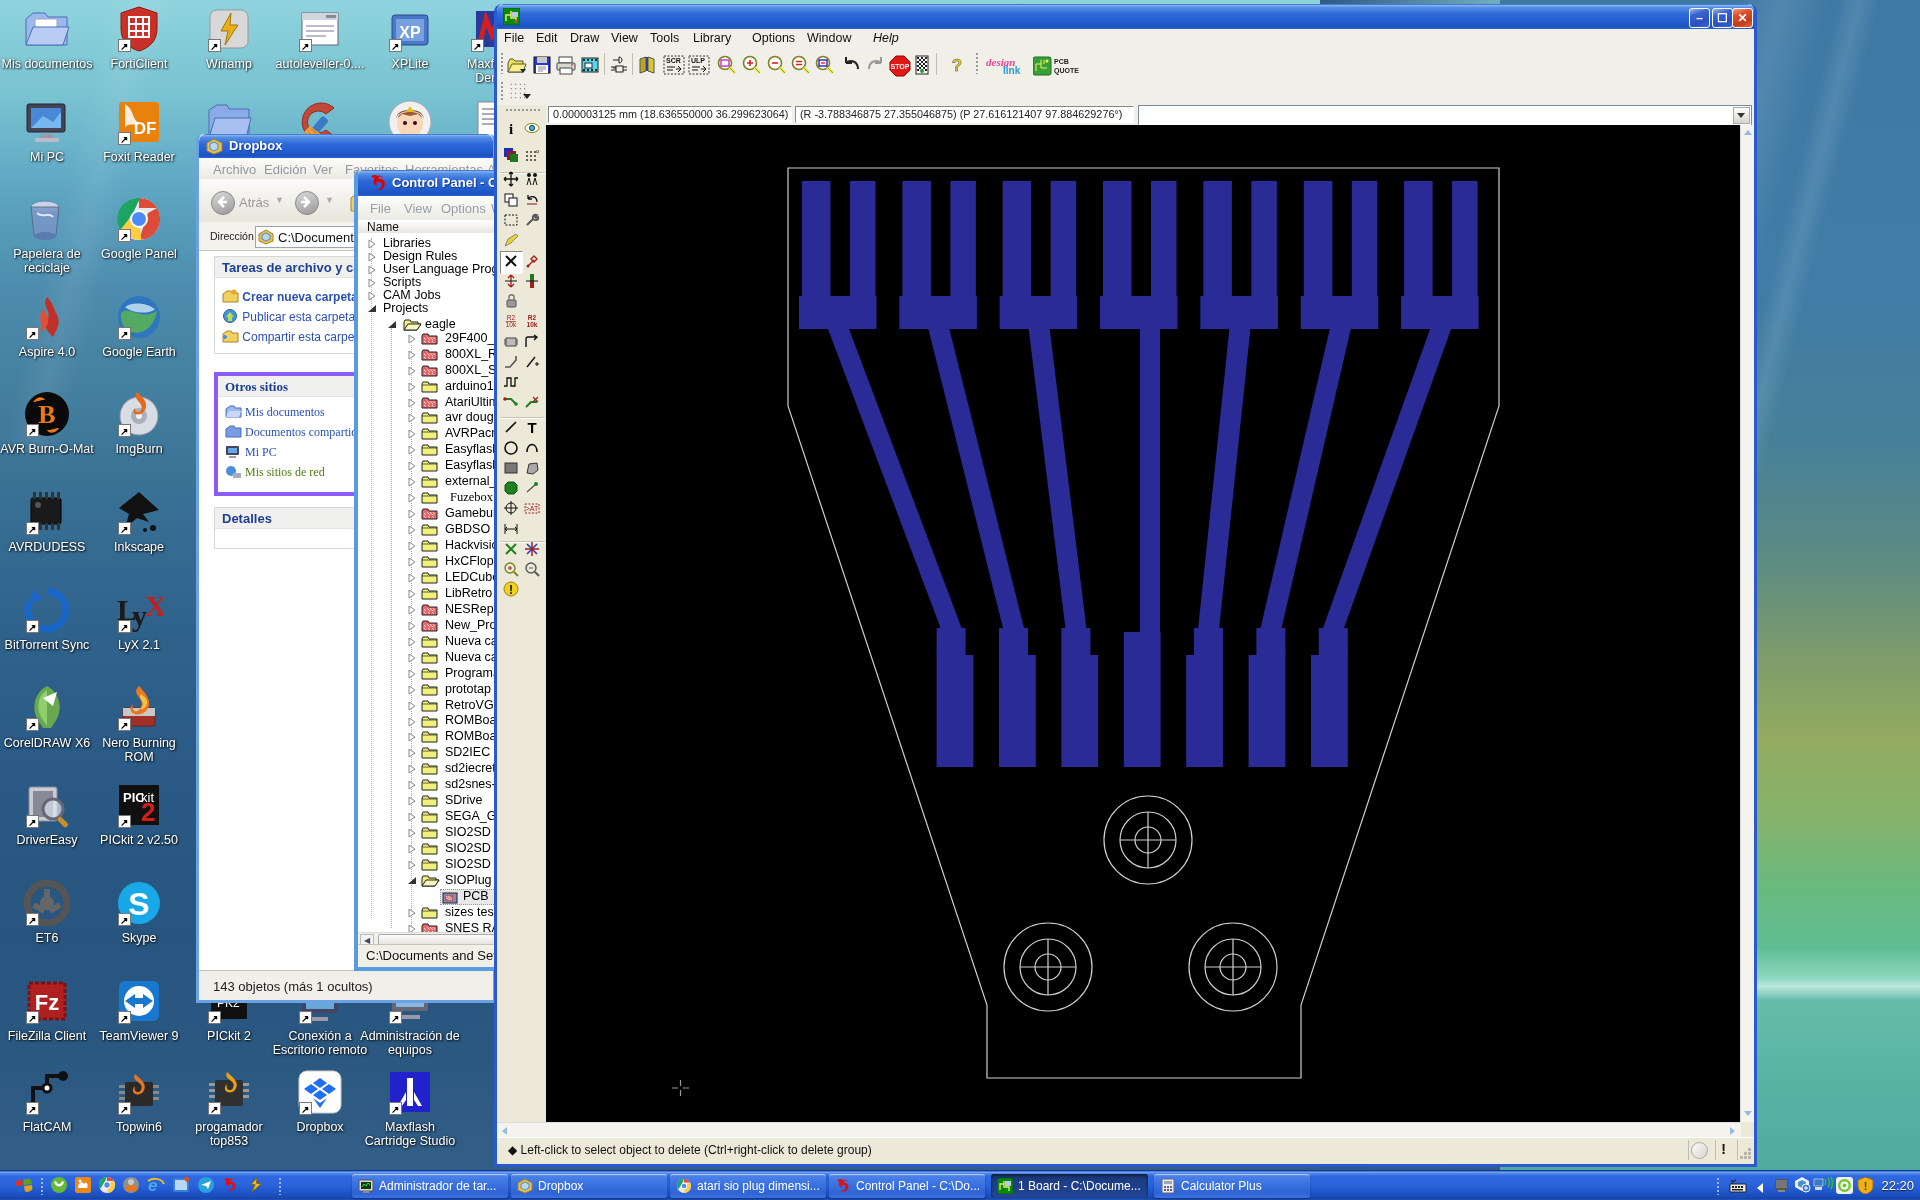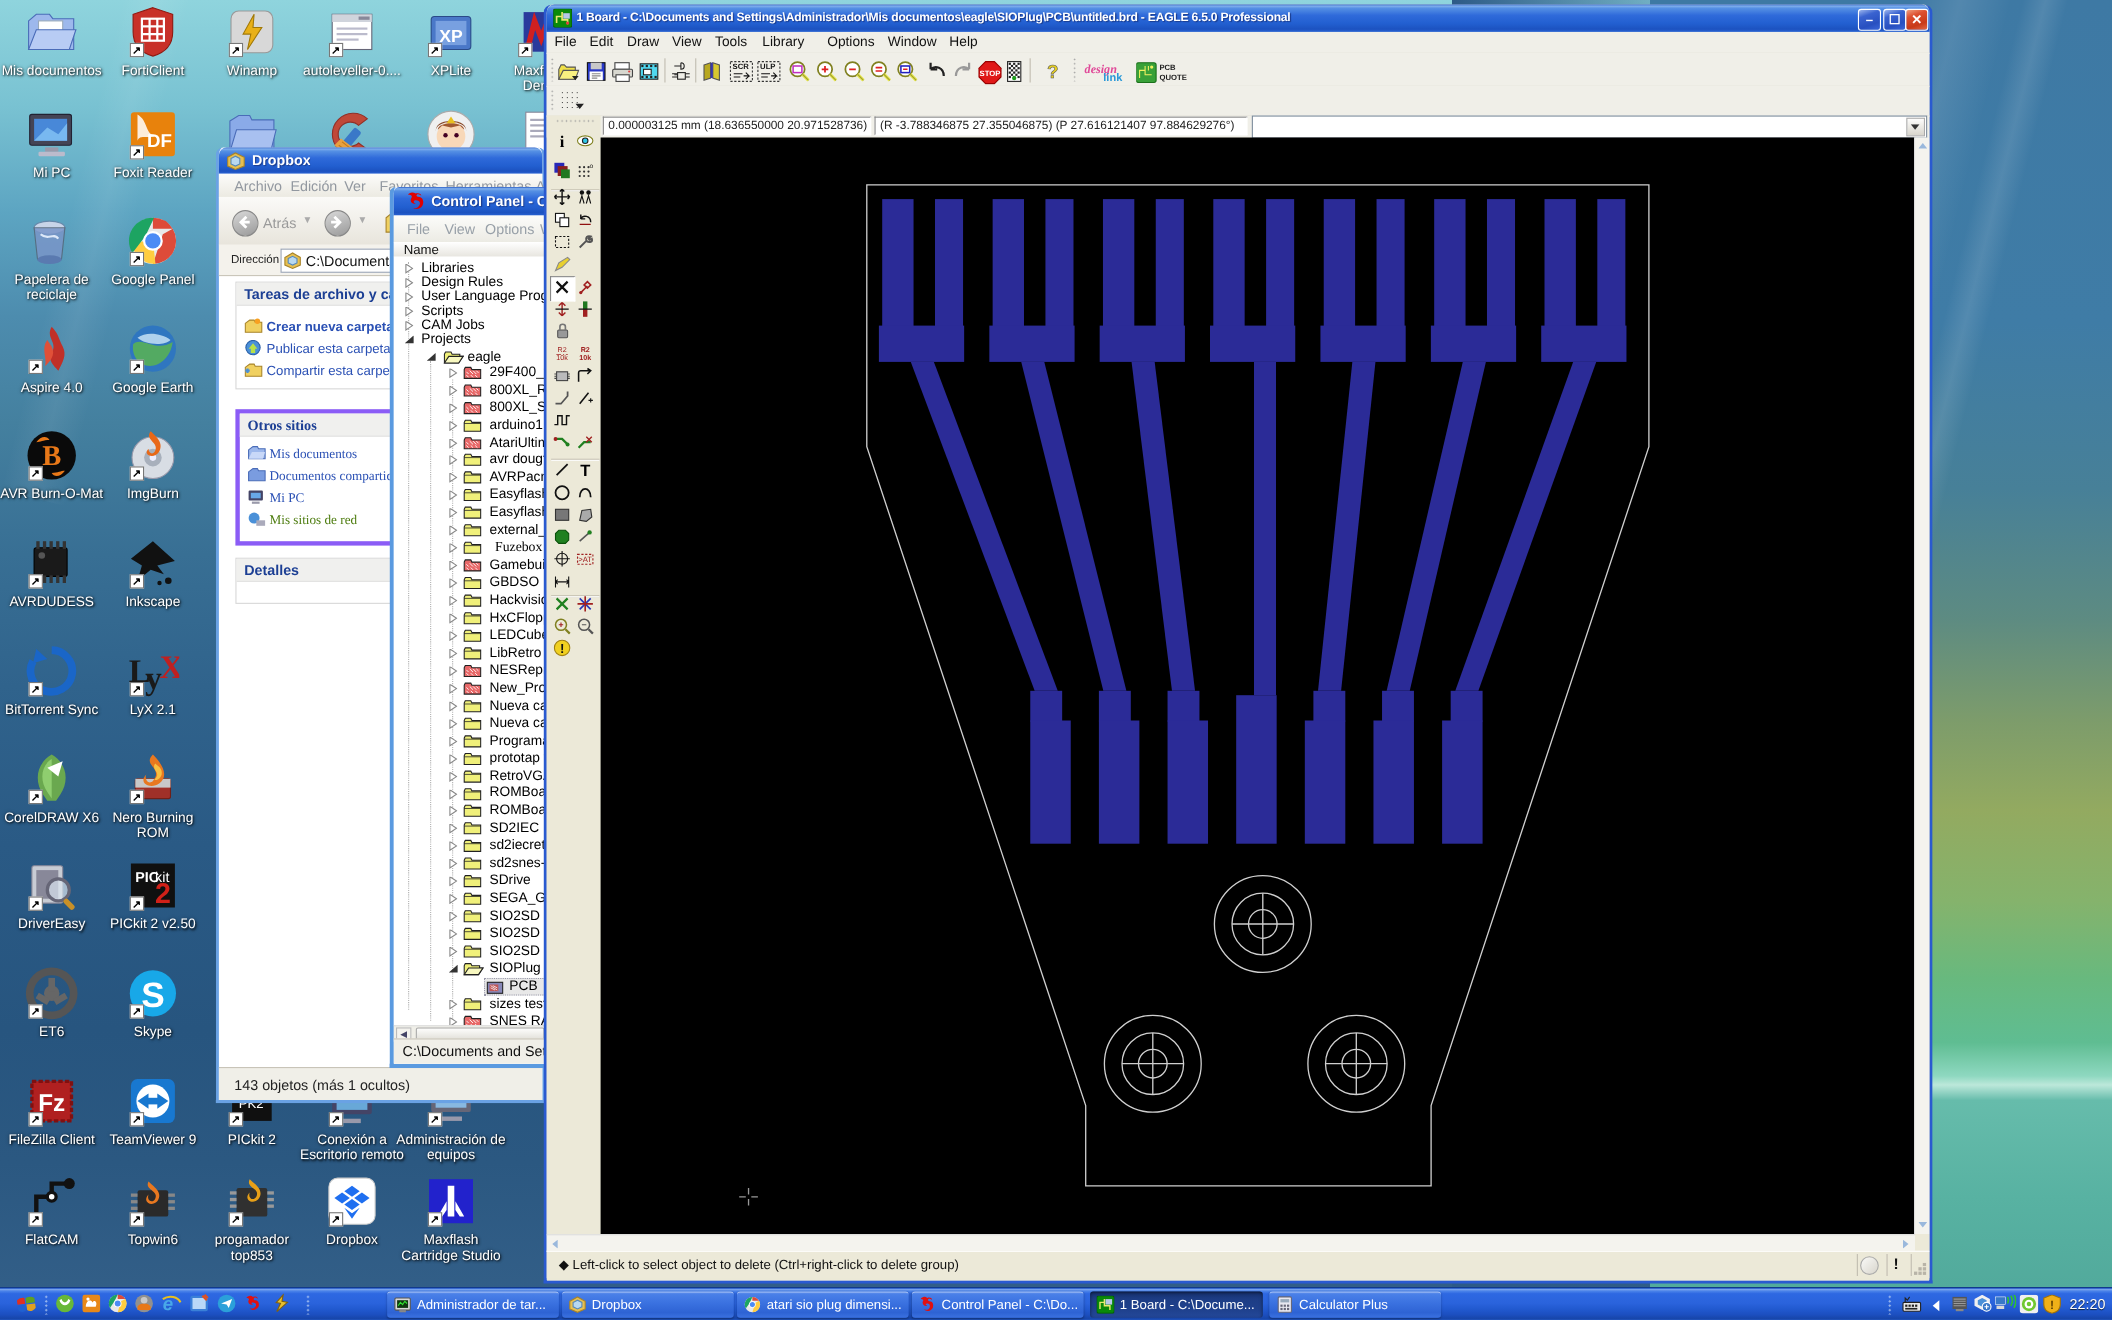--- a/index.html
+++ b/index.html
@@ -869,35 +869,34 @@
       </div>
   </div>
   <div id="eaglewin" class="win" style="left:494px;top:4px;width:1263px;height:1163px;background:#ece9d8;border:3px solid #2a5ad0;border-top:none;box-sizing:border-box;border-radius:8px 8px 0 0;">
   <div class="tbar" style="height:25px;">
   <svg class="ti" width="17" height="17" style="left:6px;top:4px;">
           <rect x="0" y="0" width="17" height="17" rx="2" fill="#0a8a0a" stroke="#055a05"></rect>
           <path d="M3 13 L3 7 L8 7 M8 3 L8 10 L13 10 L13 14" stroke="#e8e870" stroke-width="1.5" fill="none"></path>
           <rect x="9" y="4" width="6" height="5" fill="#b8c8e8"></rect>
           <circle cx="13" cy="13" r="1.5" fill="#e04040"></circle>
         </svg>
-  <span class="tt" style="left:27px;top:6px;right:75px;font-size:11px;letter-spacing:-0.2px;">1 Board - C:\Documents and Settings\Administrador\Mis documentos\eagle\SIOPlug\PCB\untitled.brd - EAGLE 6.5.0 Professional</span>
   <div class="btn3 bmin" style="left:1192px;">–</div>
         <div class="btn3 bmax" style="left:1215px;">☐</div>
         <div class="btn3 bclose" style="left:1235px;">✕</div>
   </div>
   <div style="position:absolute;left:0;top:25px;right:0;height:19px;background:#f0efe8;border-bottom:1px solid #d8d4c8;font-size:12.5px;color:#111;">
   <span style="position:absolute;left:7px;top:2px;">File</span>
   <span style="position:absolute;left:39px;top:2px;">Edit</span>
   <span style="position:absolute;left:73px;top:2px;">Draw</span>
   <span style="position:absolute;left:114px;top:2px;">View</span>
   <span style="position:absolute;left:153px;top:2px;">Tools</span>
   <span style="position:absolute;left:196px;top:2px;">Library</span>
   <span style="position:absolute;left:255px;top:2px;">Options</span>
   <span style="position:absolute;left:310px;top:2px;">Window</span>
-  <span style="position:absolute;left:366px;top:2px;">Help</span>
+  <span style="position:absolute;left:376px;top:2px;font-style:italic;">Help</span>
   </div>
   <div style="position:absolute;left:0;top:44px;right:0;height:30px;background:#f0efe8;border-bottom:1px solid #d8d4c8;">
   <div style="position:absolute;left:3px;top:4px;width:4px;height:22px;background-image:radial-gradient(circle,#999 25%,transparent 30%);background-size:4px 4px;"></div>
   <div style="position:absolute;left:10px;top:7px;width:20px;height:20px;"><svg width="20" height="20">
             <path d="M1 8 L1 17 L16 17 L16 6 L8 6 L6 4 L3 4 Z" fill="#f0e048" stroke="#555"></path>
             <path d="M1 17 L5 9 L19 9 L16 17 Z" fill="#f8f080" stroke="#555"></path>
             <path d="M13 14 L19 14 L16 18 Z" fill="#222"></path>
           </svg></div>
   <div style="position:absolute;left:35px;top:7px;width:20px;height:20px;"><svg width="20" height="20">
             <rect x="2" y="2" width="16" height="16" fill="#2838c8" stroke="#111"></rect>
@@ -1031,21 +1030,21 @@
           </svg></div>
   </div>
   <div style="position:absolute;left:0;top:74px;right:0;height:27px;background:#f0efe8;border-bottom:1px solid #d8d4c8;">
   <div style="position:absolute;left:3px;top:3px;width:4px;height:20px;background-image:radial-gradient(circle,#999 25%,transparent 30%);background-size:4px 4px;"></div>
   <div style="position:absolute;left:12px;top:4px;width:18px;height:18px;background-image:radial-gradient(circle,#333 22%,transparent 28%);background-size:4.5px 4.5px;"></div>
   <svg style="position:absolute;left:26px;top:16px;" width="8" height="6">
           <path d="M0 0 L8 0 L4 5 Z" fill="#222"></path>
         </svg>
   </div>
   <div style="position:absolute;left:0;top:101px;right:0;height:20px;background:#f0efe8;">
-  <div style="position:absolute;left:51px;top:1px;width:244px;height:17px;background:#fff;border:1px solid;border-color:#888 #fff #fff #888;font-size:10.8px;color:#222;white-space:nowrap;overflow:hidden;padding:1px 0 0 4px;box-sizing:border-box;">0.000003125 mm (18.636550000 20.971528736)</div>
+  <div style="position:absolute;left:51px;top:1px;width:244px;height:17px;background:#fff;border:1px solid;border-color:#888 #fff #fff #888;font-size:10.8px;color:#222;white-space:nowrap;overflow:hidden;padding:1px 0 0 4px;box-sizing:border-box;">0.000003125 mm (18.636550000 36.299623064)</div>
   <div style="position:absolute;left:298px;top:1px;width:339px;height:17px;background:#fff;border:1px solid;border-color:#888 #fff #fff #888;font-size:10.8px;color:#222;white-space:nowrap;overflow:hidden;padding:1px 0 0 4px;box-sizing:border-box;">(R -3.788346875 27.355046875) (P 27.616121407 97.884629276°)</div>
   <div style="position:absolute;left:641px;top:0px;width:612px;height:19px;background:#fff;border:1px solid #7a8a9a;">
   <div style="position:absolute;right:1px;top:1px;width:15px;height:15px;background:linear-gradient(#fdfdfc,#d8d5cc);border:1px solid #aaa;">
             <svg style="position:absolute;left:3px;top:5px;" width="9" height="6">
               <path d="M0 0 L8 0 L4 5 Z" fill="#333"></path>
             </svg>
           </div>
         </div>
   </div>
   <div style="position:absolute;left:0;top:101px;width:49px;height:1017px;background:#ece9d8;">

